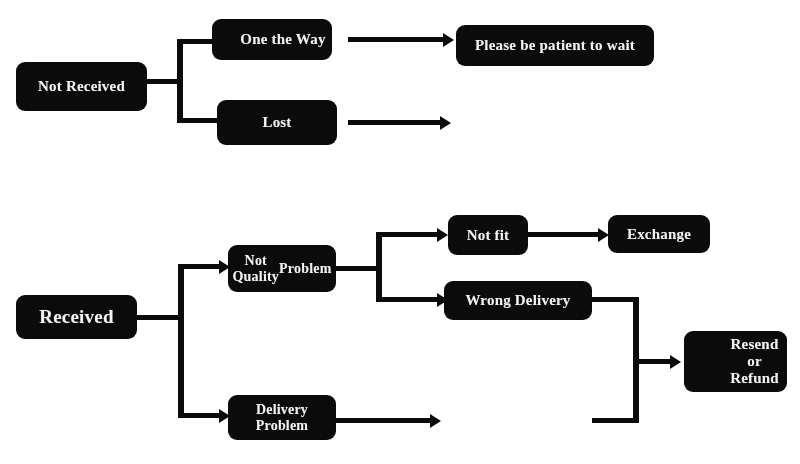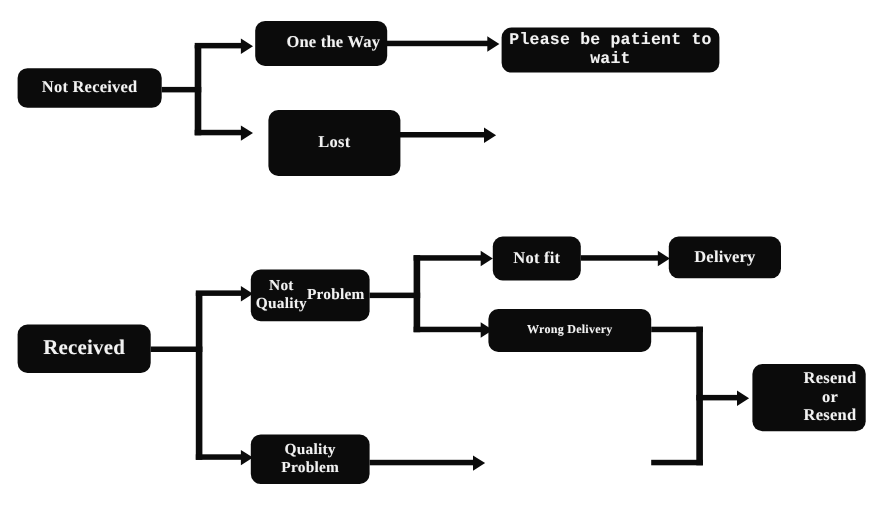--- a/index.html
+++ b/index.html
@@ -62,36 +62,36 @@
   <div class="hline" style="left:147px; top:79px; width:36px;"></div>
 
   <div class="vline" style="left:177px; top:41px; height:82px;"></div>
 
   <div class="hline" style="left:177px; top:39px; width:46px;"></div>
   <div class="arrow" style="left:219px; top:34.5px;"></div>
 
   <div class="hline" style="left:177px; top:118px; width:46px;"></div>
   <div class="arrow" style="left:219px; top:113.5px;"></div>
 
-  <div class="node" style="left:16px; top:62px; width:131px; height:36px; font-size:15px;">
+  <div class="node" style="left:16px; top:62px; width:131px; height:49px; font-size:15px;">
     <span>Not Received</span>
   </div>
 
-  <div class="node" style="left:232px; top:19px; width:120px; height:41px; font-size:15px;padding-left:28px;">
+  <div class="node" style="left:212px; top:19px; width:120px; height:41px; font-size:15px;padding-left:28px;">
     <span>One the Way</span>
   </div>
 
   <div class="hline" style="left:348px; top:37px; width:97px;"></div>
   <div class="arrow" style="left:443px; top:32.5px;"></div>
 
-  <div class="node" style="left:456px; top:25px; width:198px; height:41px; font-size:15px;font-family:Liberation Mono, monospace;">
+  <div class="node" style="left:456px; top:25px; width:198px; height:41px; font-size:15px;">
     <span>Please be patient to wait</span>
   </div>
 
-  <div class="node" style="left:244px; top:100px; width:120px; height:60px; font-size:15px;align-items:center;">
+  <div class="node" style="left:217px; top:100px; width:120px; height:45px; font-size:15px;align-items:center;">
     <span>Lost</span>
   </div>
 
   <div class="hline" style="left:348px; top:120px; width:94px;"></div>
   <div class="arrow" style="left:440px; top:115.5px;"></div>
 
 
   <div class="hline" style="left:137px; top:315px; width:47px;"></div>
 
   <div class="vline" style="left:178px; top:266px; height:152px;"></div>
@@ -121,40 +121,40 @@
   <div class="arrow" style="left:437px; top:292.5px;"></div>
 
   <div class="node" style="left:448px; top:215px; width:80px; height:40px; font-size:15px;text-align:right;">
     <span>Not fit</span>
   </div>
 
   <div class="hline" style="left:528px; top:232px; width:73px;"></div>
   <div class="arrow" style="left:598px; top:227.5px;"></div>
 
   <div class="node" style="left:608px; top:215px; width:102px; height:38px; font-size:15px;">
-    <span>Delivery</span>
+    <span>Exchange</span>
   </div>
 
-  <div class="node" style="left:444px; top:281px; width:148px; height:39px; font-size:11px;">
+  <div class="node" style="left:444px; top:281px; width:148px; height:39px; font-size:15px;">
     <span>Wrong Delivery</span>
   </div>
 
   <div class="node" style="left:228px; top:395px; width:108px; height:45px; font-size:14px; flex-direction:column;">
-    <span>Quality</span>
+    <span>Delivery</span>
     <span>Problem</span>
   </div>
 
   <div class="hline" style="left:336px; top:418px; width:96px;"></div>
   <div class="arrow" style="left:430px; top:413.5px;"></div>
 
 
   <div class="hline" style="left:592px; top:297px; width:47px;"></div>
   <div class="hline" style="left:592px; top:418px; width:47px;"></div>
   <div class="vline" style="left:633px; top:297px; height:126px;"></div>
   <div class="hline" style="left:633px; top:359px; width:40px;"></div>
   <div class="arrow" style="left:670px; top:354.5px;"></div>
 
   <div class="node" style="left:684px; top:331px; width:103px; height:61px; font-size:15px; flex-direction:column;padding-left:44px;">
     <span>Resend or</span>
-    <span>Resend</span>
+    <span>Refund</span>
   </div>
 
 </div>
 
 </body></html>

